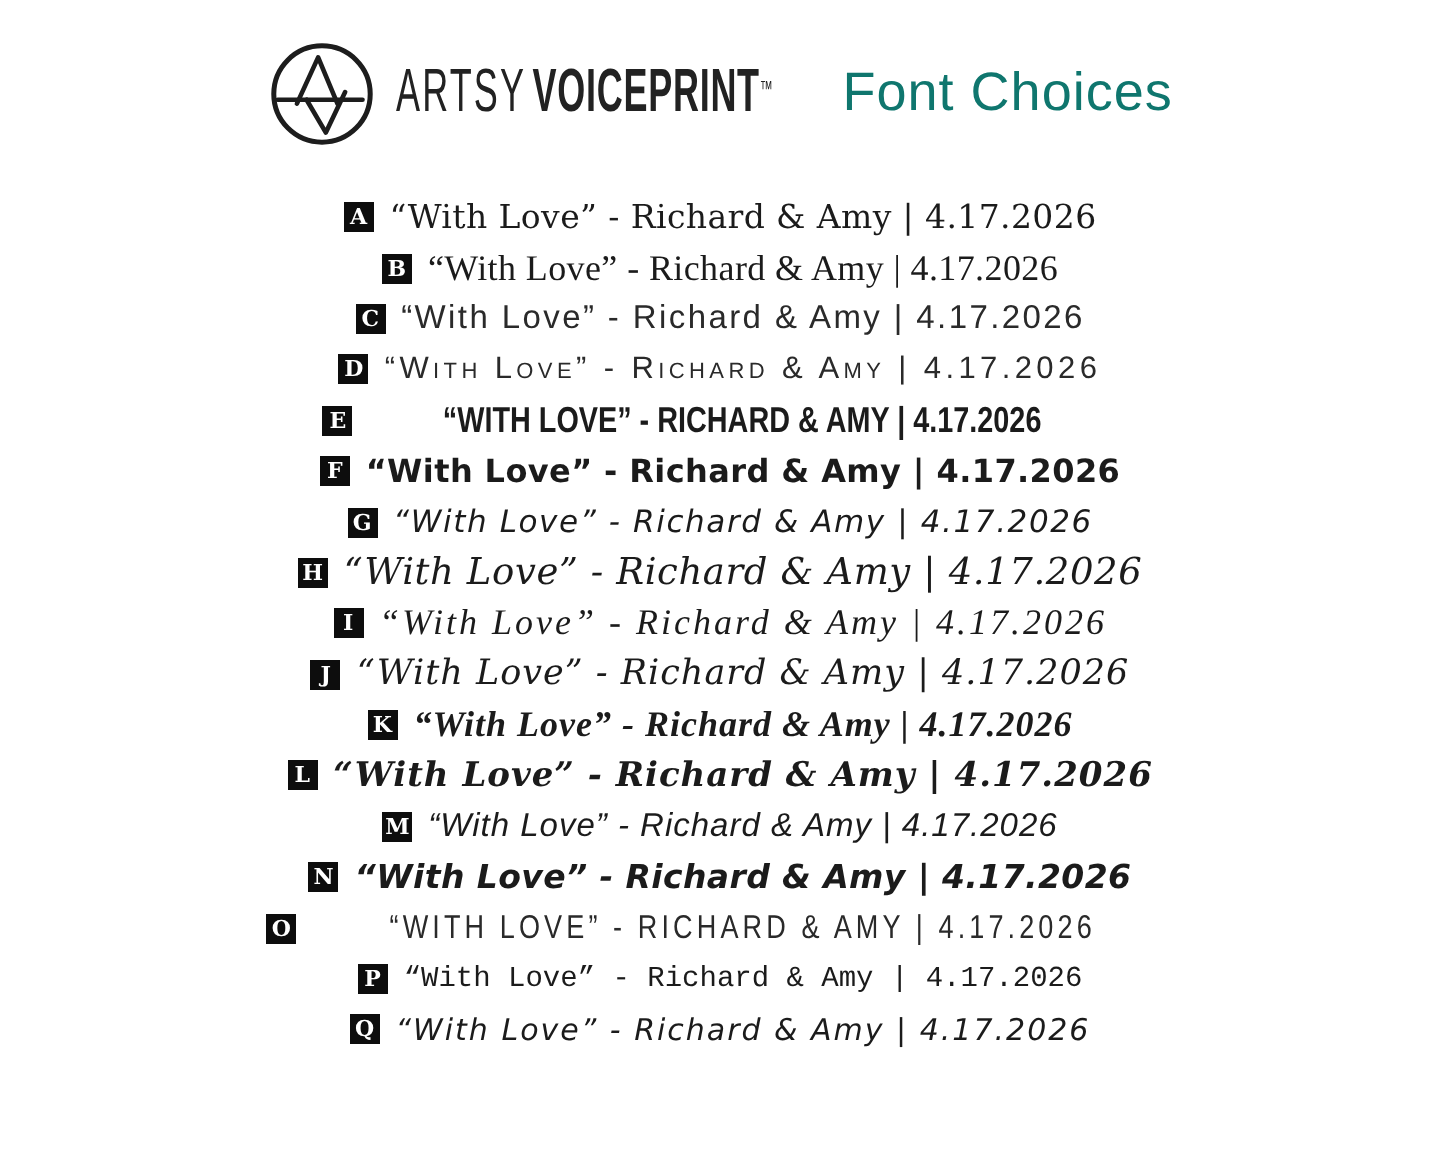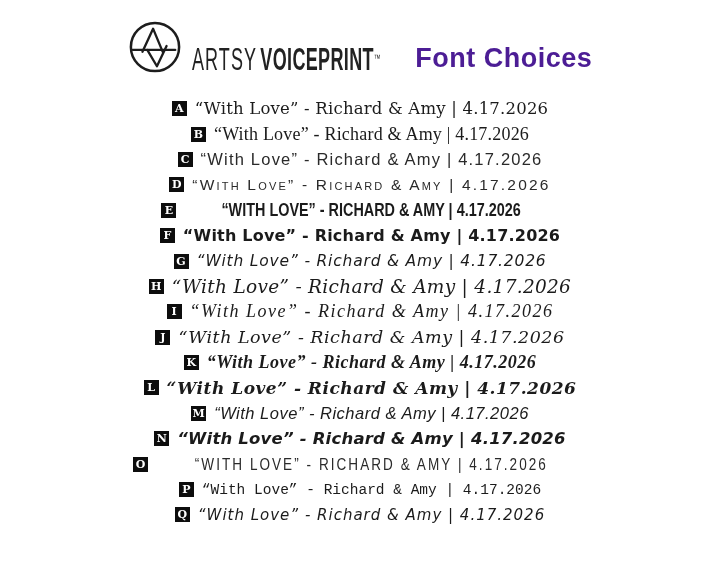--- a/index.html
+++ b/index.html
@@ -4,34 +4,34 @@
 <style>
   html,body{margin:0;padding:0;}
   body{
     width:720px;height:576px;overflow:hidden;background:#ffffff;
     font-family:"Liberation Sans",sans-serif;color:#1b1b1b;
   }
   .page{width:720px;height:576px;position:relative;}
 
   
   .header{
-    display:flex;align-items:flex-end;justify-content:center;
+    display:flex;align-items:center;justify-content:center;
     padding-top:18px;height:56px;gap:10px;
   }
   .logo{flex:0 0 auto;margin-top:2px;}
   .brand{
     display:inline-block;white-space:nowrap;
     transform:scale(0.72,1.22);transform-origin:left center;
     margin-right:-62px;color:#222;
   }
   .brand-artsy{font-size:25px;font-weight:400;letter-spacing:1.5px;}
   .brand-vp{font-size:25px;font-weight:700;letter-spacing:0.5px;}
   .brand-tm{font-size:9px;color:#222;}
   .page-title{
-    font-size:27px;font-weight:700;color:#4c1d95;
+    font-size:27px;font-weight:400;color:#0f766e;
     letter-spacing:0.5px;margin-left:14px;white-space:nowrap;
   }
 
   
   .font-list{margin-top:22px;}
   .row{
     display:flex;align-items:center;justify-content:center;
     height:25.4px;white-space:nowrap;
   }
   .badge{

